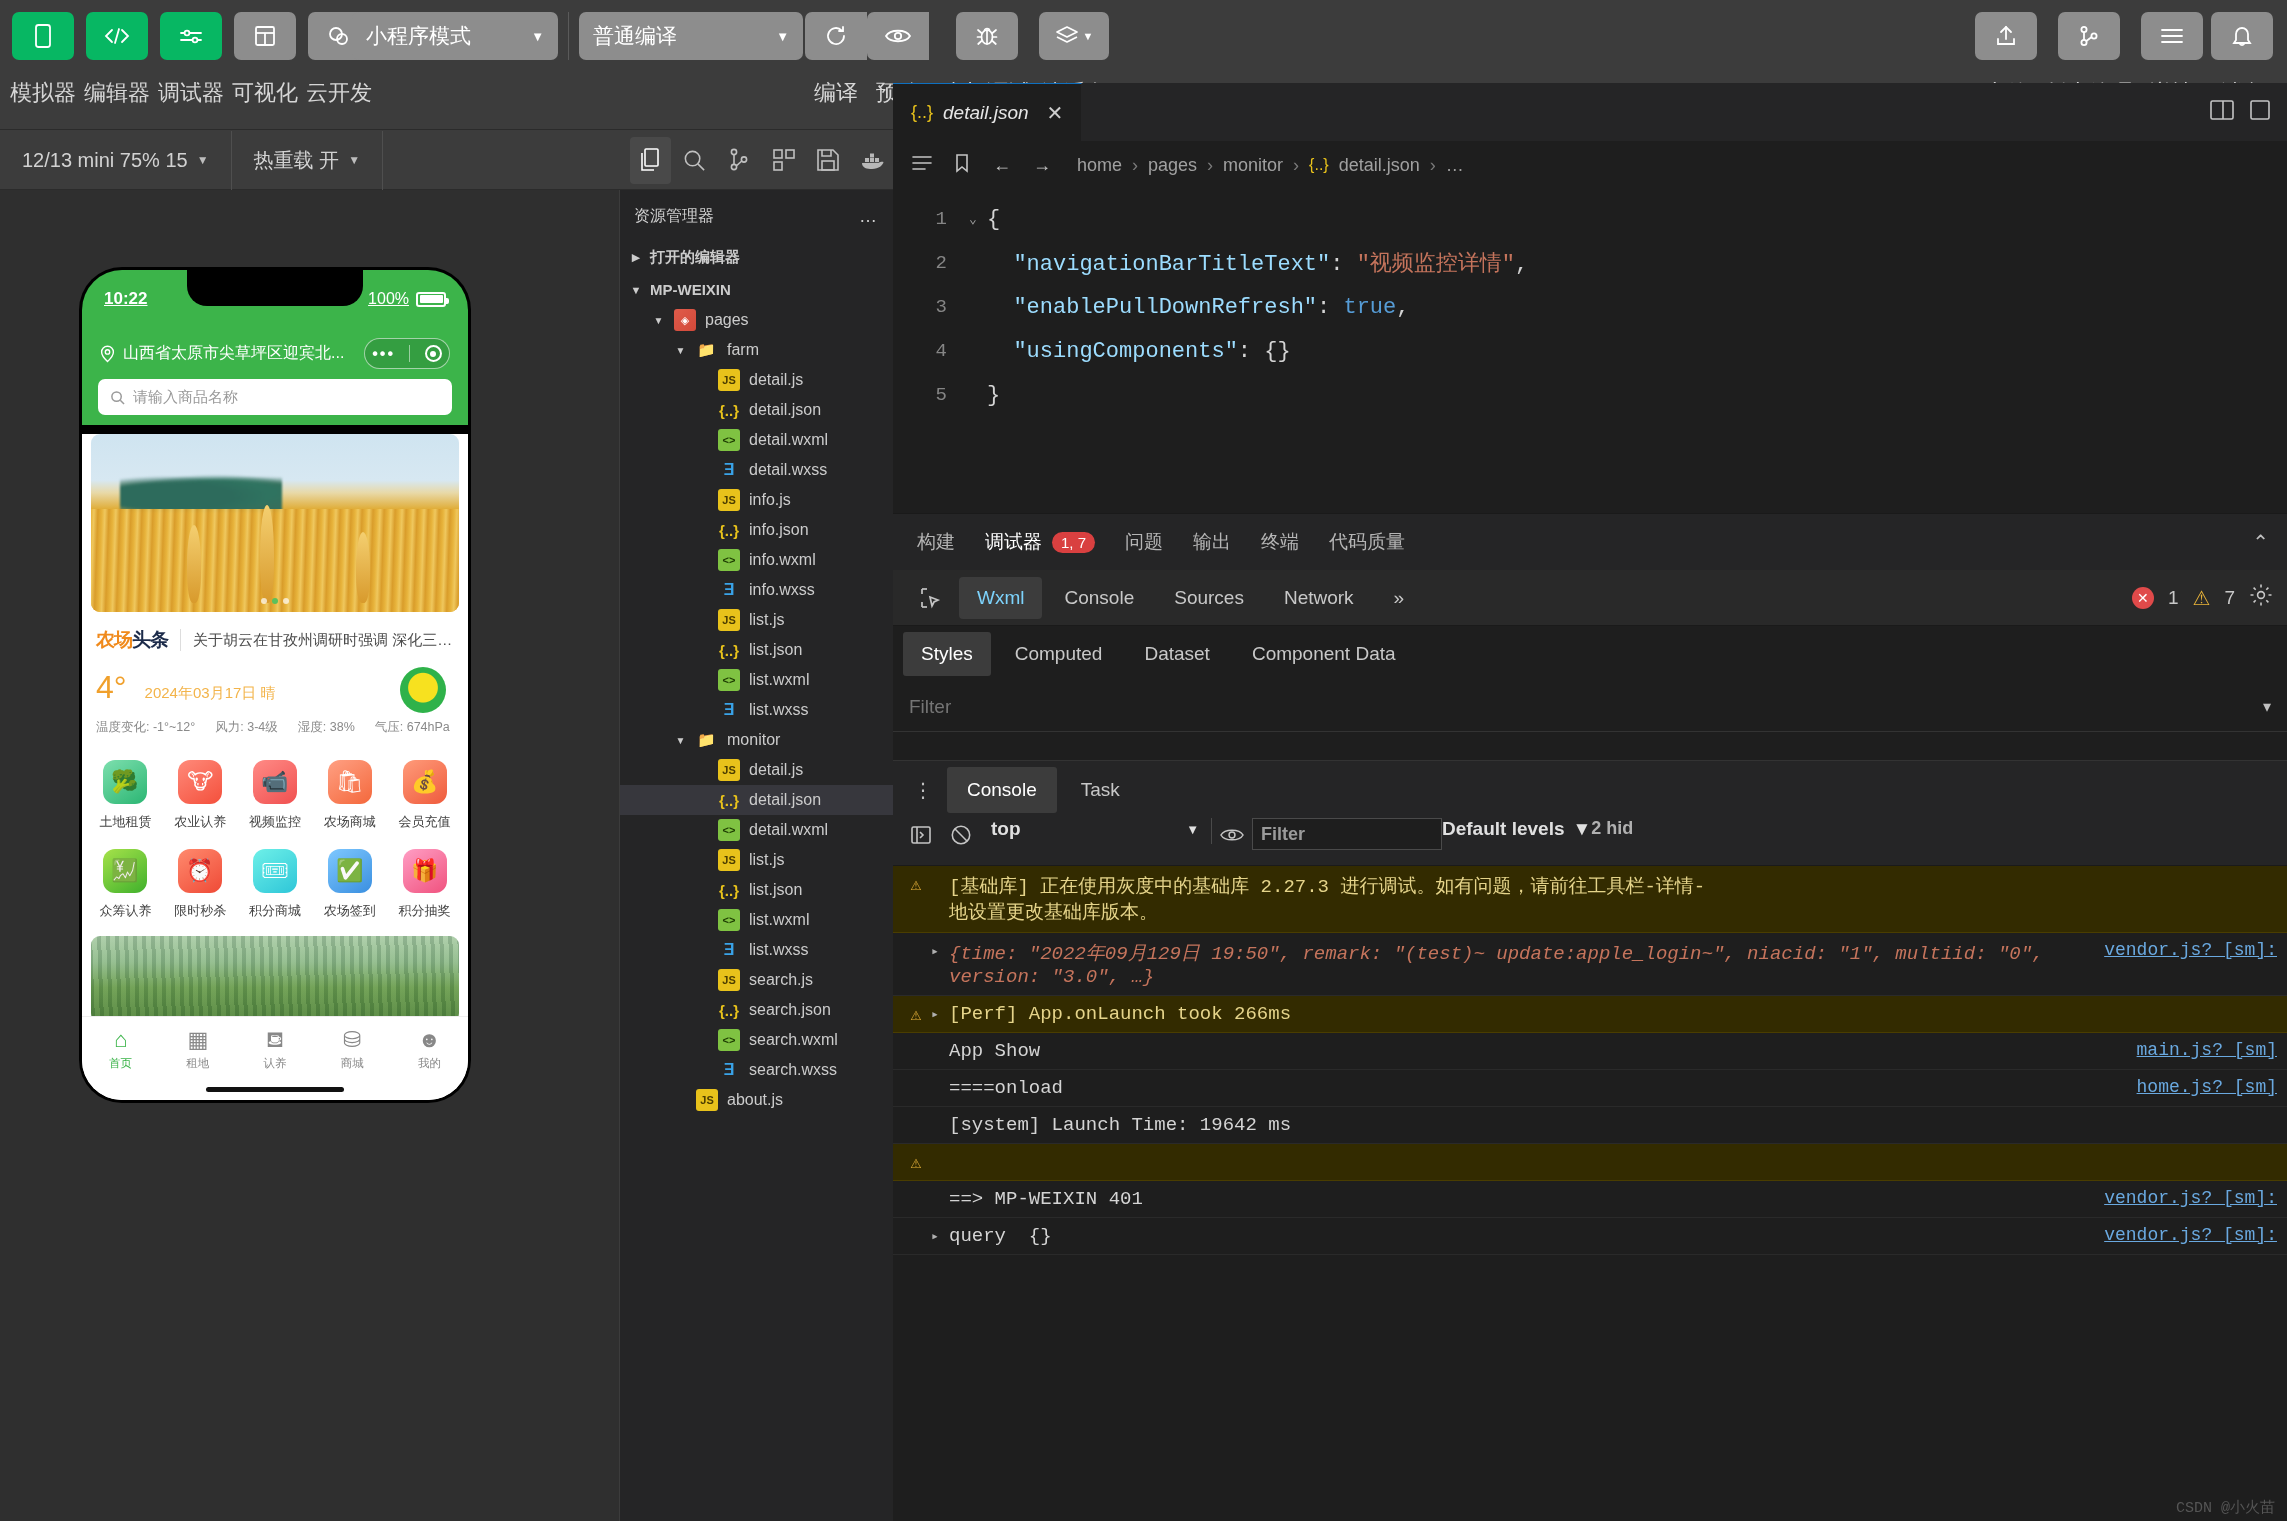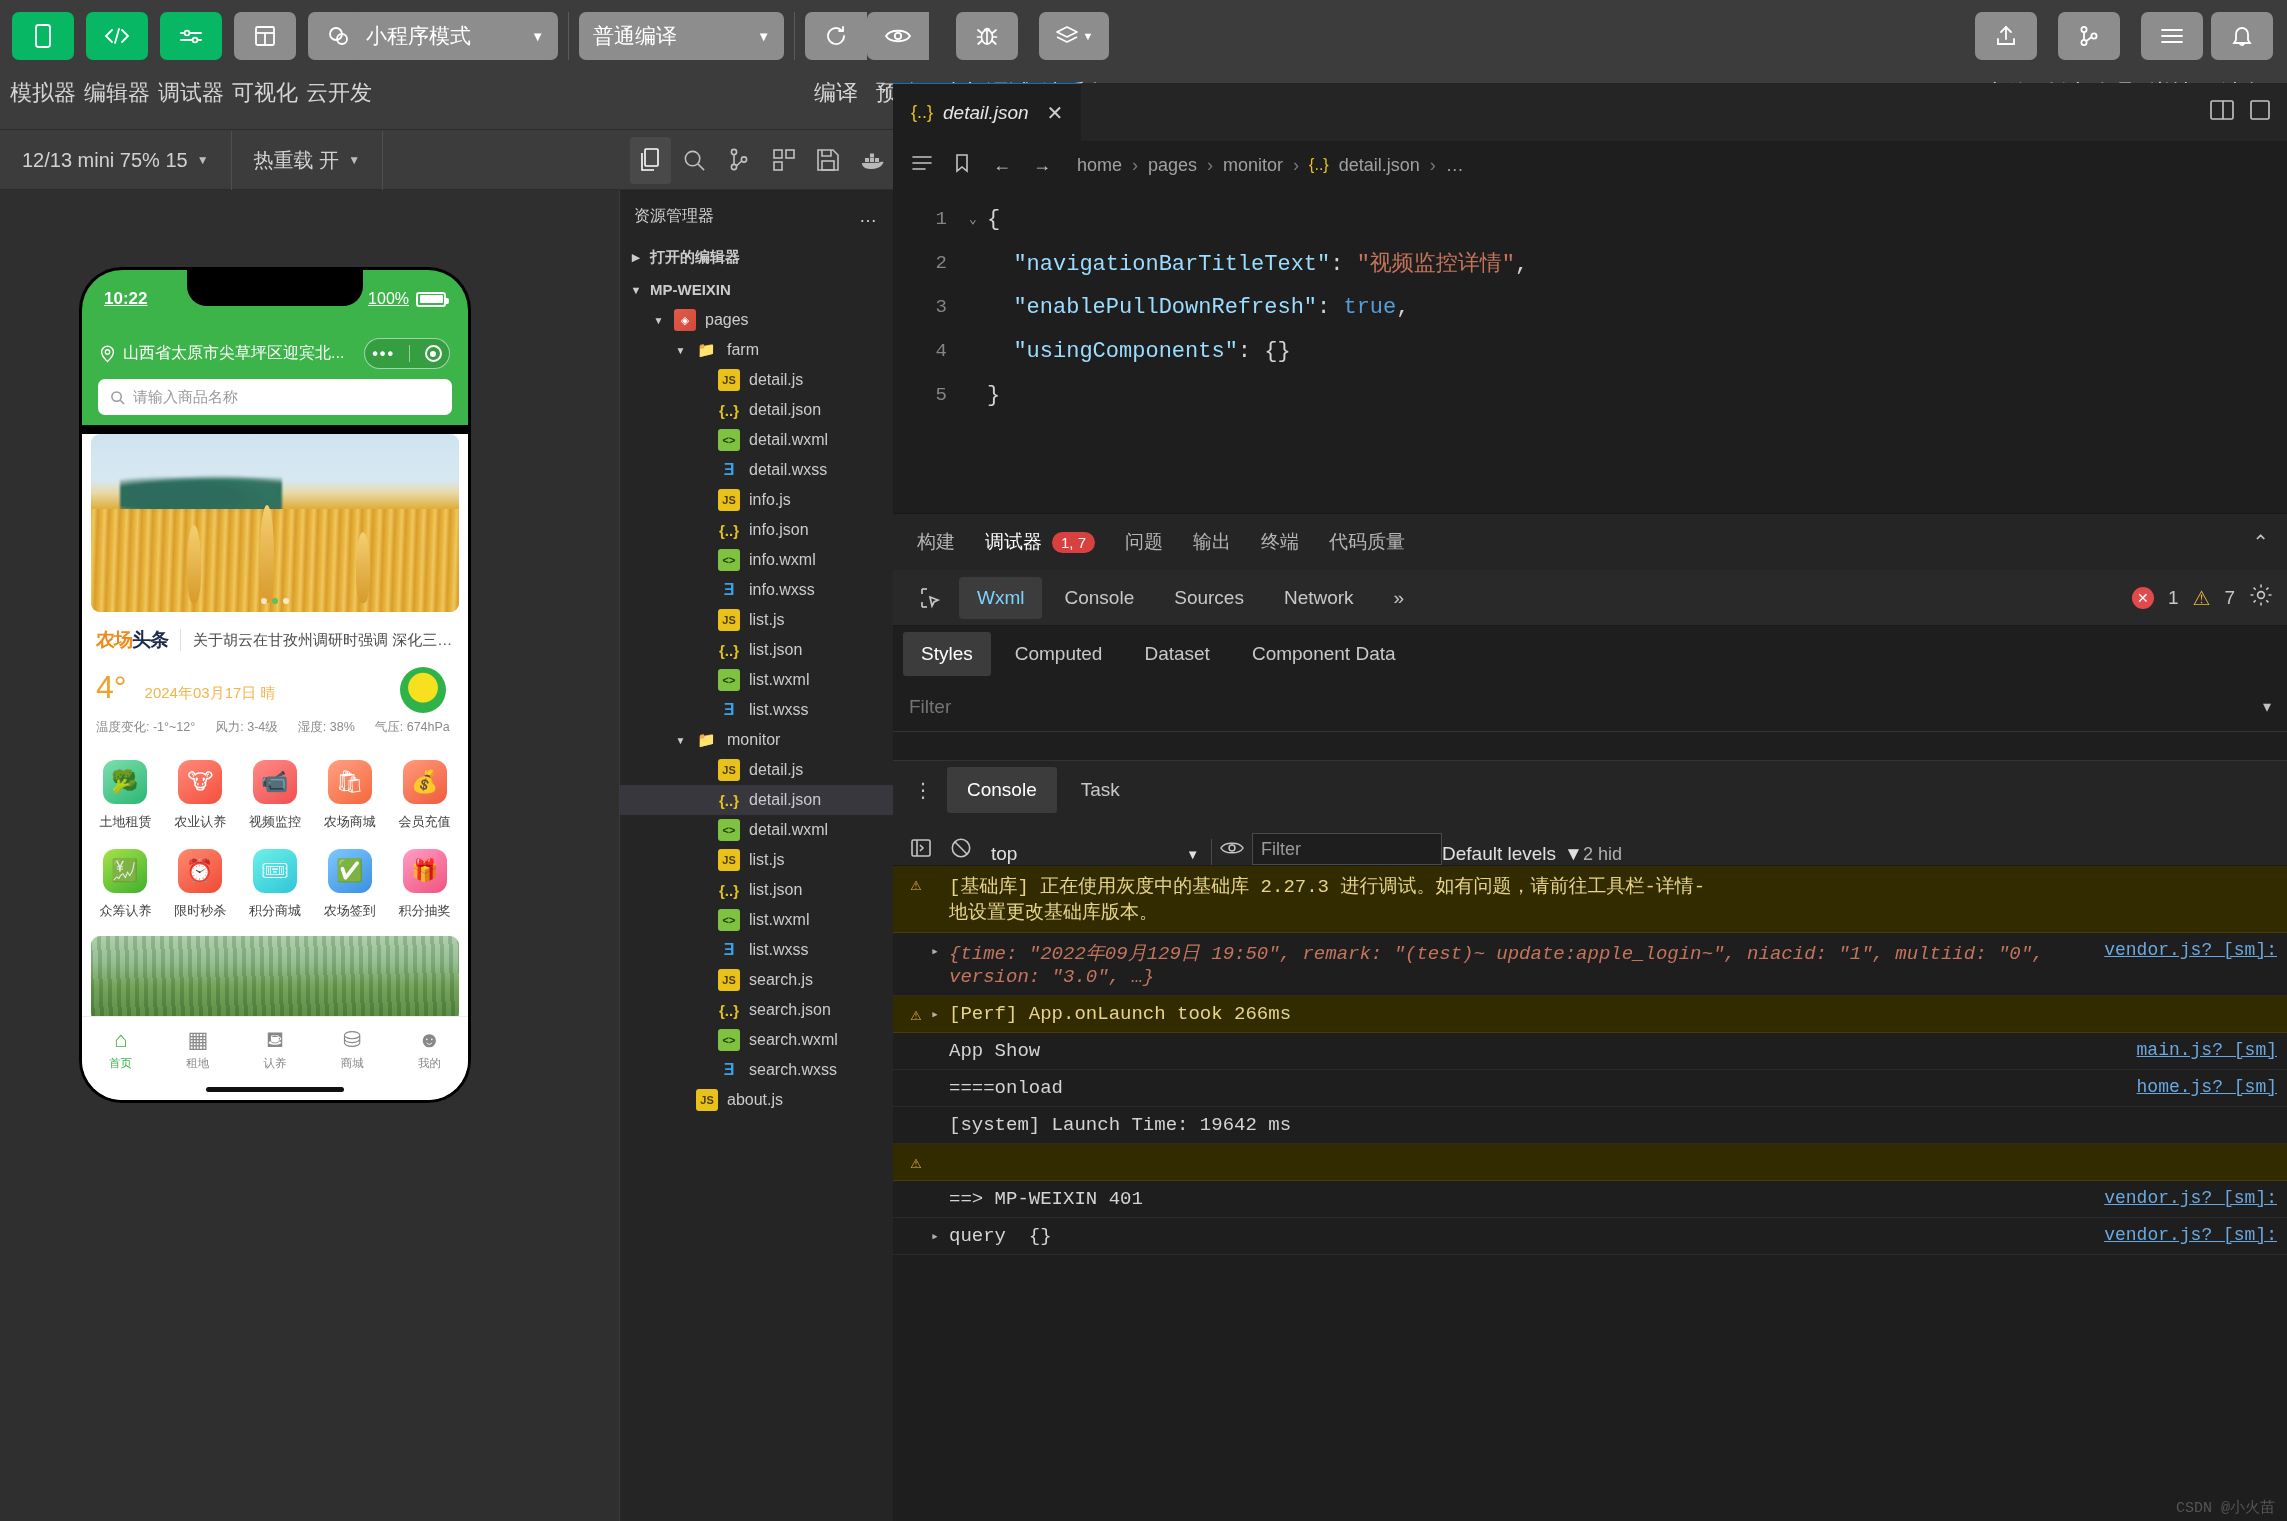--- a/index.html
+++ b/index.html
@@ -284,22 +284,23 @@
     position:absolute; left:893px; top:760px; width:1394px; height:58px;
     background:#252526; display:flex; align-items:center; padding-left:10px; gap:4px;
     border-top:1px solid #333;
   }
   .ch-dots { width:40px; text-align:center; color:#c0c0c0; font-size:20px; cursor:pointer;}
   .ch-tab { padding:0 20px; height:46px; display:flex;align-items:center; color:#c8c8c8; font-size:19px; cursor:pointer; border-radius:3px;}
   .ch-tab.sel { background:#3c3c3c; color:#fff;}
 
   .console-toolbar {
     position:absolute; left:893px; top:818px; width:1394px; height:48px;
-    background:#252526; display:flex; align-items:flex-end; padding:0 8px;
+    background:#252526; display:flex; align-items:flex-start; padding:0 8px;
     border-bottom:1px solid #1a1a1a;
+    font-weight:bold;
   }
   .ct-ic { width:40px;height:34px;display:flex;align-items:center;justify-content:center;color:#c5c5c5;cursor:pointer;}
   .ct-select { display:flex; align-items:center; width:230px; color:#e0e0e0; font-size:19px; padding-left:10px; cursor:pointer;}
   .ct-select .caret { margin-left:auto; padding-right:12px; font-size:13px;}
   .ct-filter { background:#1e1e1e; border:1px solid #4a4a4a; height:32px; width:190px; display:flex;align-items:center; padding:0 8px; color:#9a9a9a; font-size:18px;}
   .ct-levels { color:#e0e0e0; font-size:19px; cursor:pointer; display:flex; align-items:center; gap:8px;}
   .ct-hidden { color:#b0b0b0; font-size:18px; }
   .ct-sep { width:1px; height:26px; background:#4a4a4a;}
 
   .console-log {
@@ -371,21 +372,21 @@
       <div class="tb-label">云开发</div>
     </div>
   </div>
 
   <div class="tb-group" style="left:352px; top:12px;">
     <div class="tb-select" style="width:206px;">
       <span>小程序模式</span>
       <span class="caret">▼</span>
     </div>
     <div class="tb-divider"></div>
-    <div class="tb-select" style="width:205px;">
+    <div class="tb-select" style="width:224px;">
       <span>普通编译</span>
       <span class="caret">▼</span>
     </div>
     <div class="tb-divider"></div>
   </div>
 
   <div class="tb-group" style="left:805px; top:12px;">
     <div class="tb-seg">
       <div class="tb-btn" style="margin:0;">
         <div class="tb-icon grey">

